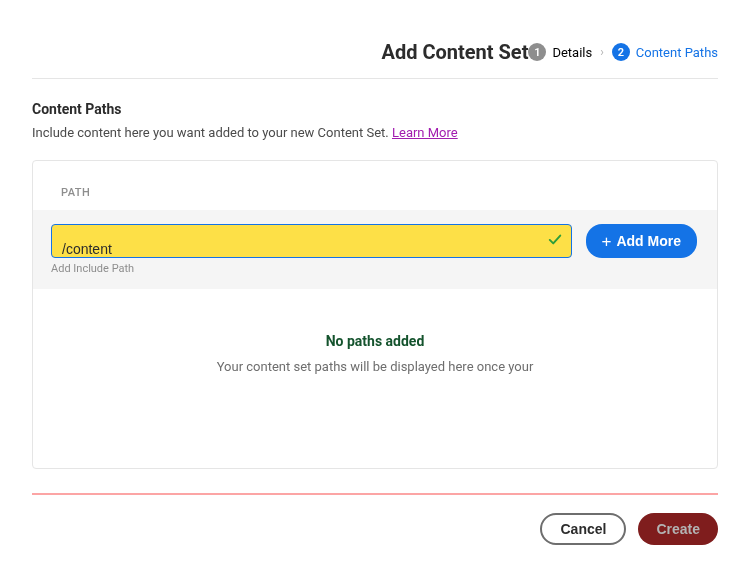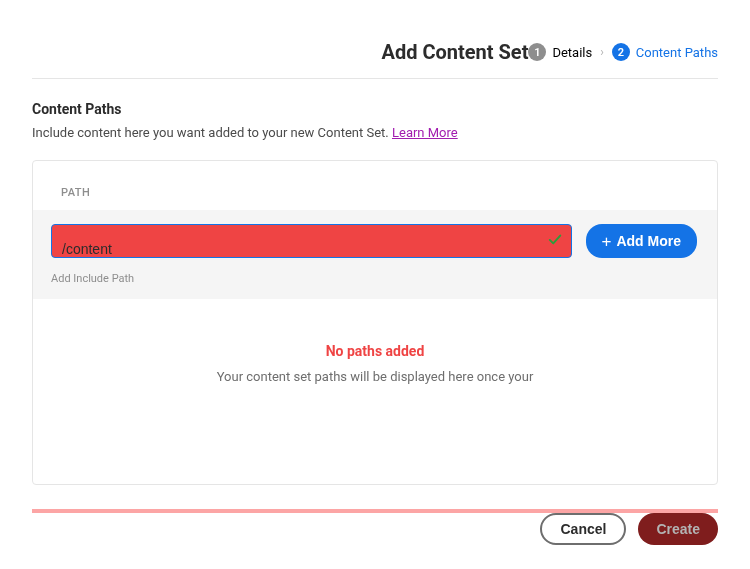--- a/index.html
+++ b/index.html
@@ -106,33 +106,33 @@
     }
     .path-input {
       width: 100%;
       height: 34px;
       border: 1px solid #1473e6;
       border-radius: 4px;
       outline: none;
       padding: 16px 34px 0 10px;
       font-size: 14px;
       color: #2c2c2c;
-      background: #ef4444;
+      background: #fde047;
     }
     .check-icon {
       position: absolute;
       right: 10px;
       top: 50%;
       transform: translateY(-50%);
       color: #2d9d3a;
     }
     .helper {
       font-size: 11px;
       color: #8e8e8e;
-      margin-top: 14px;
+      margin-top: 4px;
     }
     .add-btn {
       height: 34px;
       padding: 0 16px;
       background: #1473e6;
       color: #fff;
       border: none;
       border-radius: 16px;
       font-size: 14px;
       font-weight: 600;
@@ -146,30 +146,31 @@
       line-height: 1;
       font-weight: 400;
     }
     .empty {
       text-align: center;
       margin-top: 44px;
     }
     .empty-title {
       font-size: 14px;
       font-weight: 700;
-      color: #ef4444;
+      color: #14532d;
       margin-bottom: 10px;
     }
     .empty-desc {
       font-size: 13px;
       color: #6e6e6e;
     }
     .footer {
       margin-top: 24px;
-      border-top: 4px solid #fca5a5;
+      padding-top: 18px;
+      border-top: 2px solid #fca5a5;
       display: flex;
       justify-content: flex-end;
       gap: 12px;
     }
     .btn {
       height: 32px;
       padding: 0 18px;
       border-radius: 16px;
       font-size: 14px;
       font-weight: 600;

